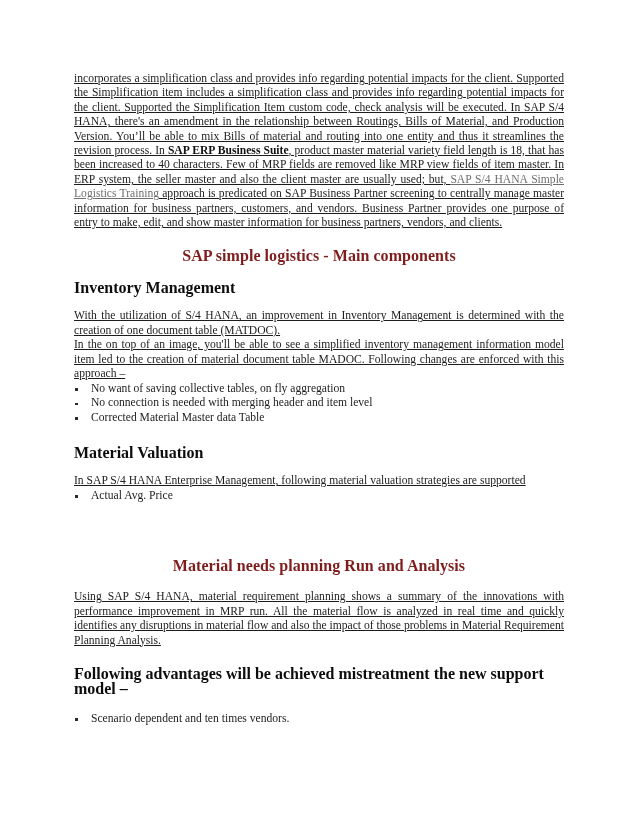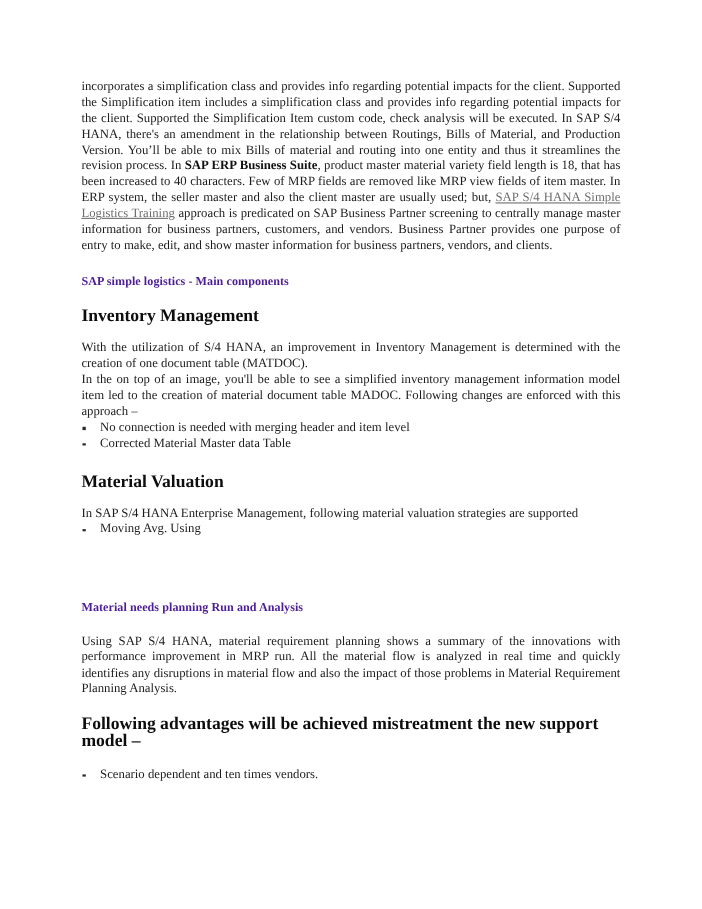--- a/index.html
+++ b/index.html
@@ -28,37 +28,39 @@
   }
   p.body {
     margin: 0;
     font-size: 11.6px;
     line-height: 14.4px;
     text-align: justify;
     text-justify: inter-word;
     color: #1c1c1c;
     -webkit-hyphens: none;
     hyphens: none;
+    text-decoration: underline;
   }
   .link {
     color: #6e6e6e;
     text-decoration: underline;
     text-underline-offset: 1px;
   }
   b, .b {
     font-weight: bold;
     color: #111111;
   }
   h1.heading {
     margin: 0;
-    font-size: 11px;
+    font-size: 16px;
     line-height: 16px;
     font-weight: bold;
-    color: #4c1d95;
+    color: #7f1d1d;
     letter-spacing: 0.05px;
+    text-align: center;
   }
   h2.subheading {
     margin: 0;
     font-size: 16px;
     line-height: 15px;
     font-weight: bold;
     color: #0d0d0d;
   }
   ul.bullets {
     margin: 0;
@@ -104,34 +106,35 @@
 
     <h2 class="subheading">Inventory Management</h2>
 
     <div class="gap-14"></div>
 
     <p class="body">With the utilization of S/4 HANA, an improvement in Inventory Management is determined with the creation of one document table (MATDOC).</p>
 
     <p class="body">In the on top of an image, you'll be able to see a simplified inventory management information model item led to the creation of material document table MADOC. Following changes are enforced with this approach –</p>
 
     <ul class="bullets">
+      <li><span class="dot"></span><span>No want of saving collective tables, on fly aggregation</span></li>
       <li><span class="dot"></span><span>No connection is needed with merging header and item level</span></li>
       <li><span class="dot"></span><span>Corrected Material Master data Table</span></li>
     </ul>
 
     <div class="gap-20"></div>
 
     <h2 class="subheading">Material Valuation</h2>
 
     <div class="gap-14"></div>
 
     <p class="body">In SAP S/4 HANA Enterprise Management, following material valuation strategies are supported</p>
 
     <ul class="bullets">
-      <li><span class="dot"></span><span>Moving Avg. Using</span></li>
+      <li><span class="dot"></span><span>Actual Avg. Price</span></li>
     </ul>
 
     <div class="gap-55"></div>
 
     <h1 class="heading">Material needs planning Run and Analysis</h1>
 
     <div class="gap-16"></div>
 
     <p class="body">Using SAP S/4 HANA, material requirement planning shows a summary of the innovations with performance improvement in MRP run. All the material flow is analyzed in real time and quickly identifies any disruptions in material flow and also the impact of those problems in Material Requirement Planning Analysis.</p>
 

